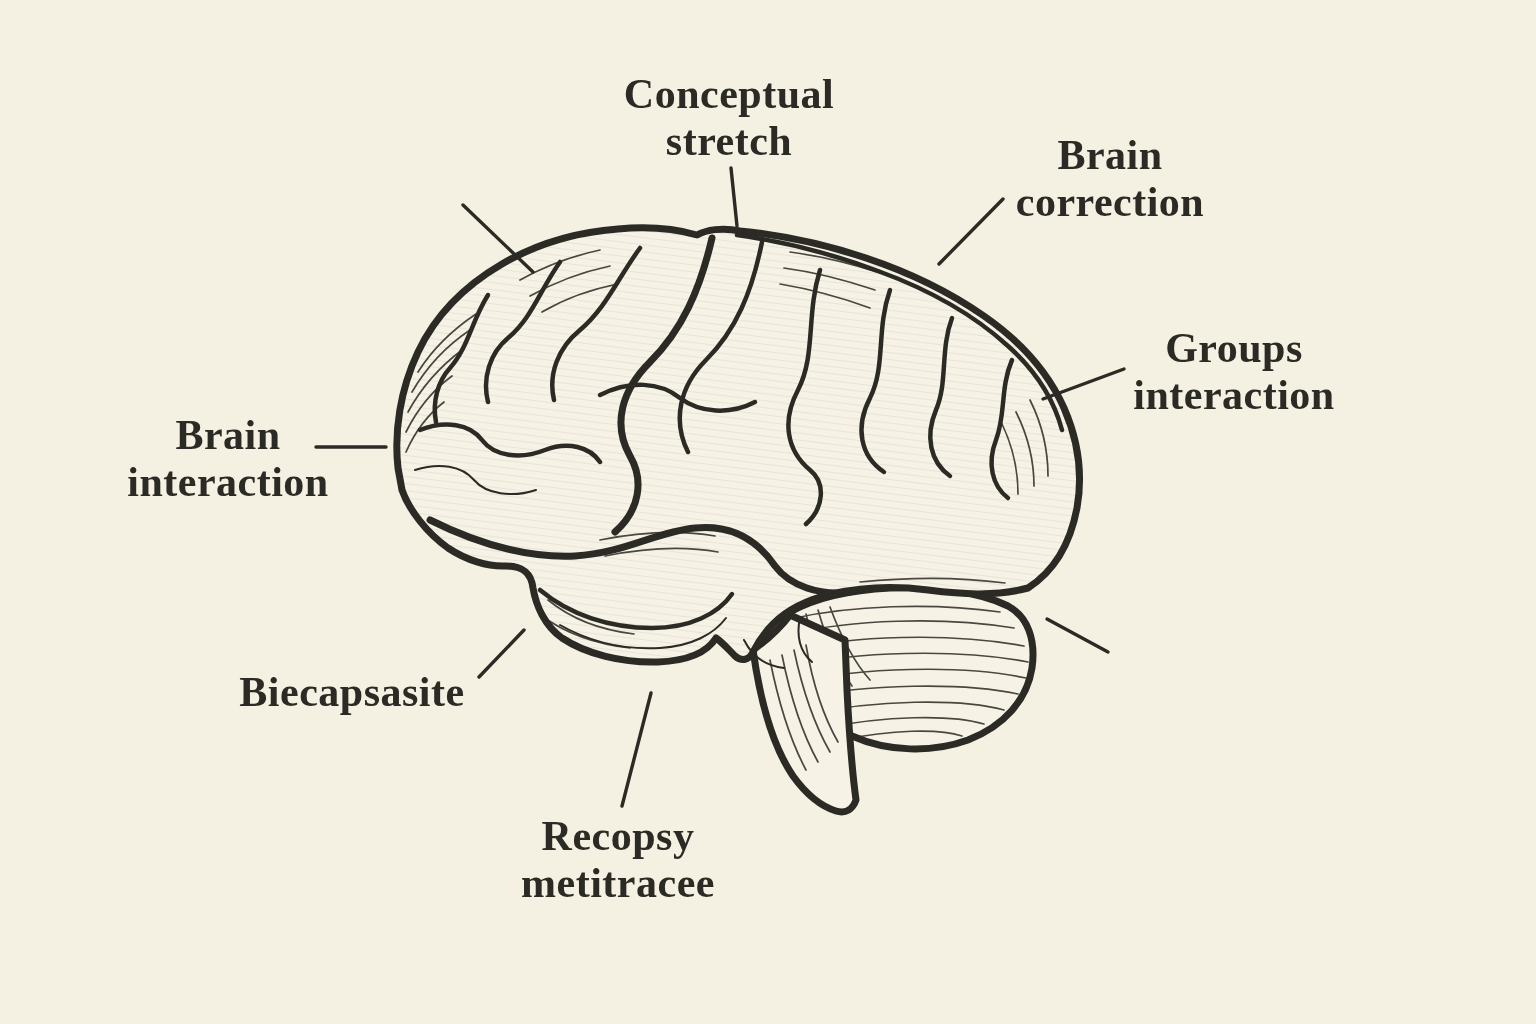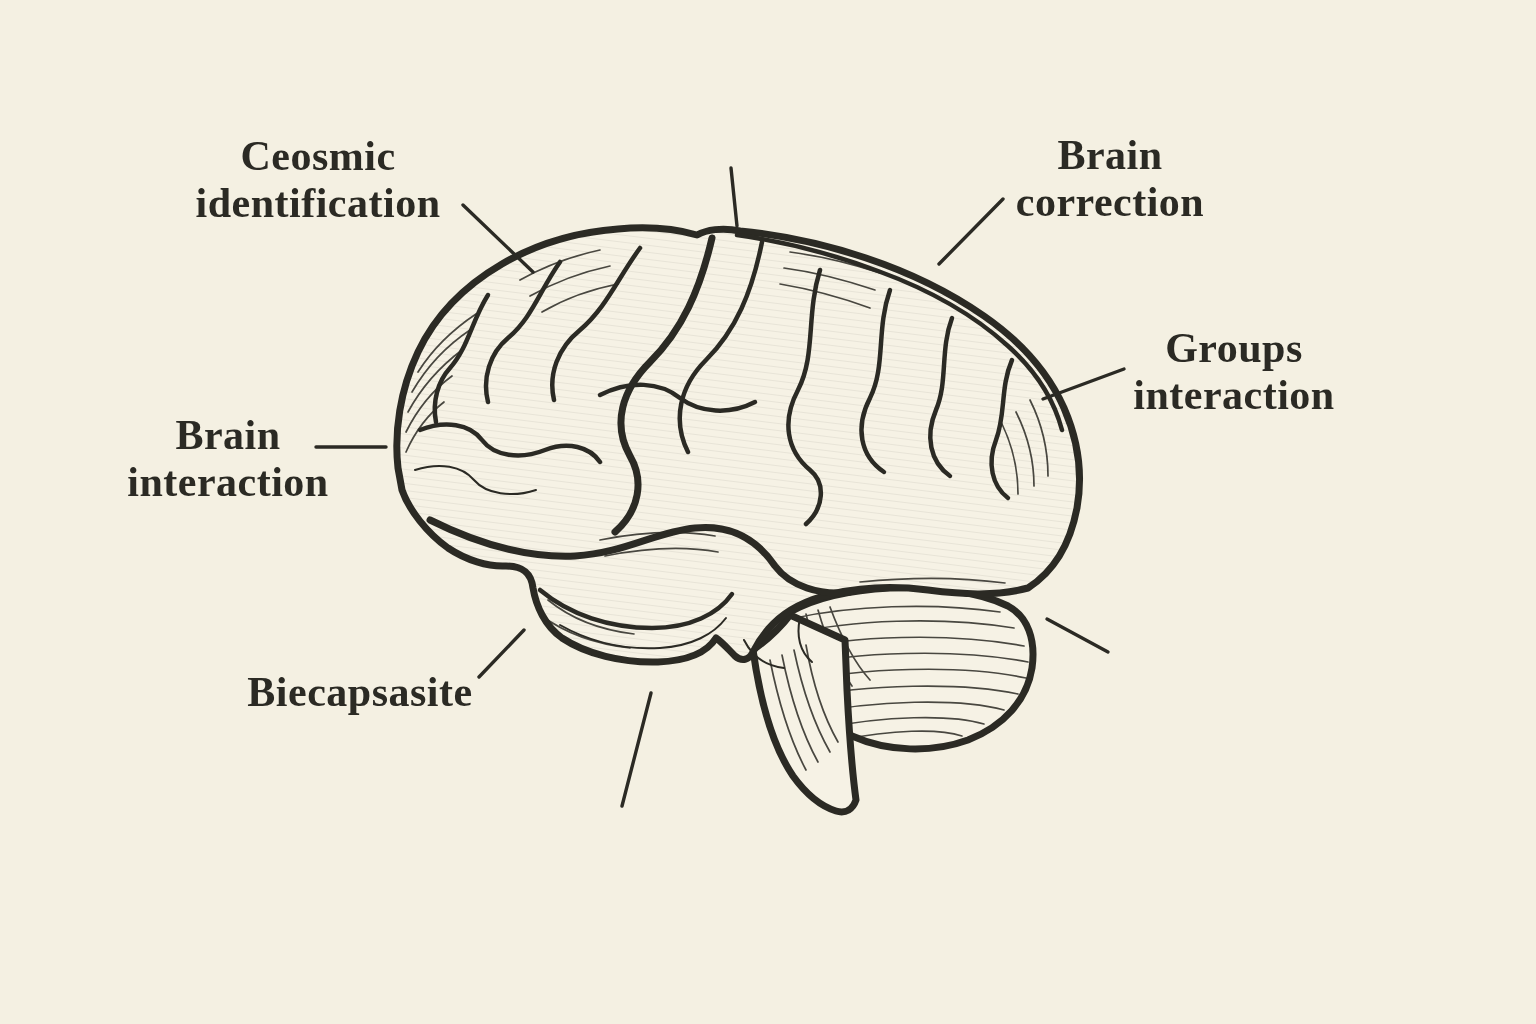--- a/index.html
+++ b/index.html
@@ -24,21 +24,21 @@
     letter-spacing:.5px;
     text-align:center;
     white-space:pre-line;
     user-select:none;
   }
   #lbl-conceptual{left:729px;top:118px;}
   #lbl-ceosmic{left:318px;top:180px;}
   #lbl-correction{left:1110px;top:179px;}
   #lbl-groups{left:1234px;top:372px;}
   #lbl-interaction{left:228px;top:459px;}
-  #lbl-biecapsasite{left:360px;top:692px;}
+  #lbl-biecapsasite{left:352px;top:692px;}
   #lbl-receptivity{left:1225px;top:669px;}
   #lbl-recopsy{left:618px;top:860px;}
 
   .outline{fill:#f6f2e5;stroke:#2b2a24;stroke-width:7;stroke-linejoin:round;stroke-linecap:round;}
   .sulcus{fill:none;stroke:#2b2a24;stroke-linecap:round;}
   .bold{stroke-width:7;}
   .med{stroke-width:4.5;}
   .thin{stroke-width:2;}
   .hatch{fill:none;stroke:#2b2a24;stroke-width:1.7;stroke-linecap:round;opacity:.85;}
   .leader{stroke:#2b2a24;stroke-width:3.4;stroke-linecap:round;}
@@ -162,23 +162,25 @@
       <line class="leader" x1="463" y1="205" x2="533" y2="272"></line>
       <line class="leader" x1="1003" y1="199" x2="939" y2="264"></line>
       <line class="leader" x1="1124" y1="369" x2="1043" y2="399"></line>
       <line class="leader" x1="316" y1="447" x2="386" y2="447"></line>
       <line class="leader" x1="479" y1="677" x2="524" y2="630"></line>
       <line class="leader" x1="1047" y1="619" x2="1108" y2="652"></line>
       <line class="leader" x1="651" y1="693" x2="622" y2="806"></line>
     </g>
   </svg>
 
-  <div class="label" id="lbl-ceosmic">Ceosmic
-identification</div>
+  <div class="label" id="lbl-conceptual">Conceptual
+stretch</div>
   <div class="label" id="lbl-correction">Brain
 correction</div>
   <div class="label" id="lbl-groups">Groups
 interaction</div>
   <div class="label" id="lbl-interaction">Brain
 interaction</div>
   <div class="label" id="lbl-biecapsasite">Biecapsasite</div>
+  <div class="label" id="lbl-recopsy">Recopsy
+metitracee</div>
 
 </div>
 
 </body></html>

